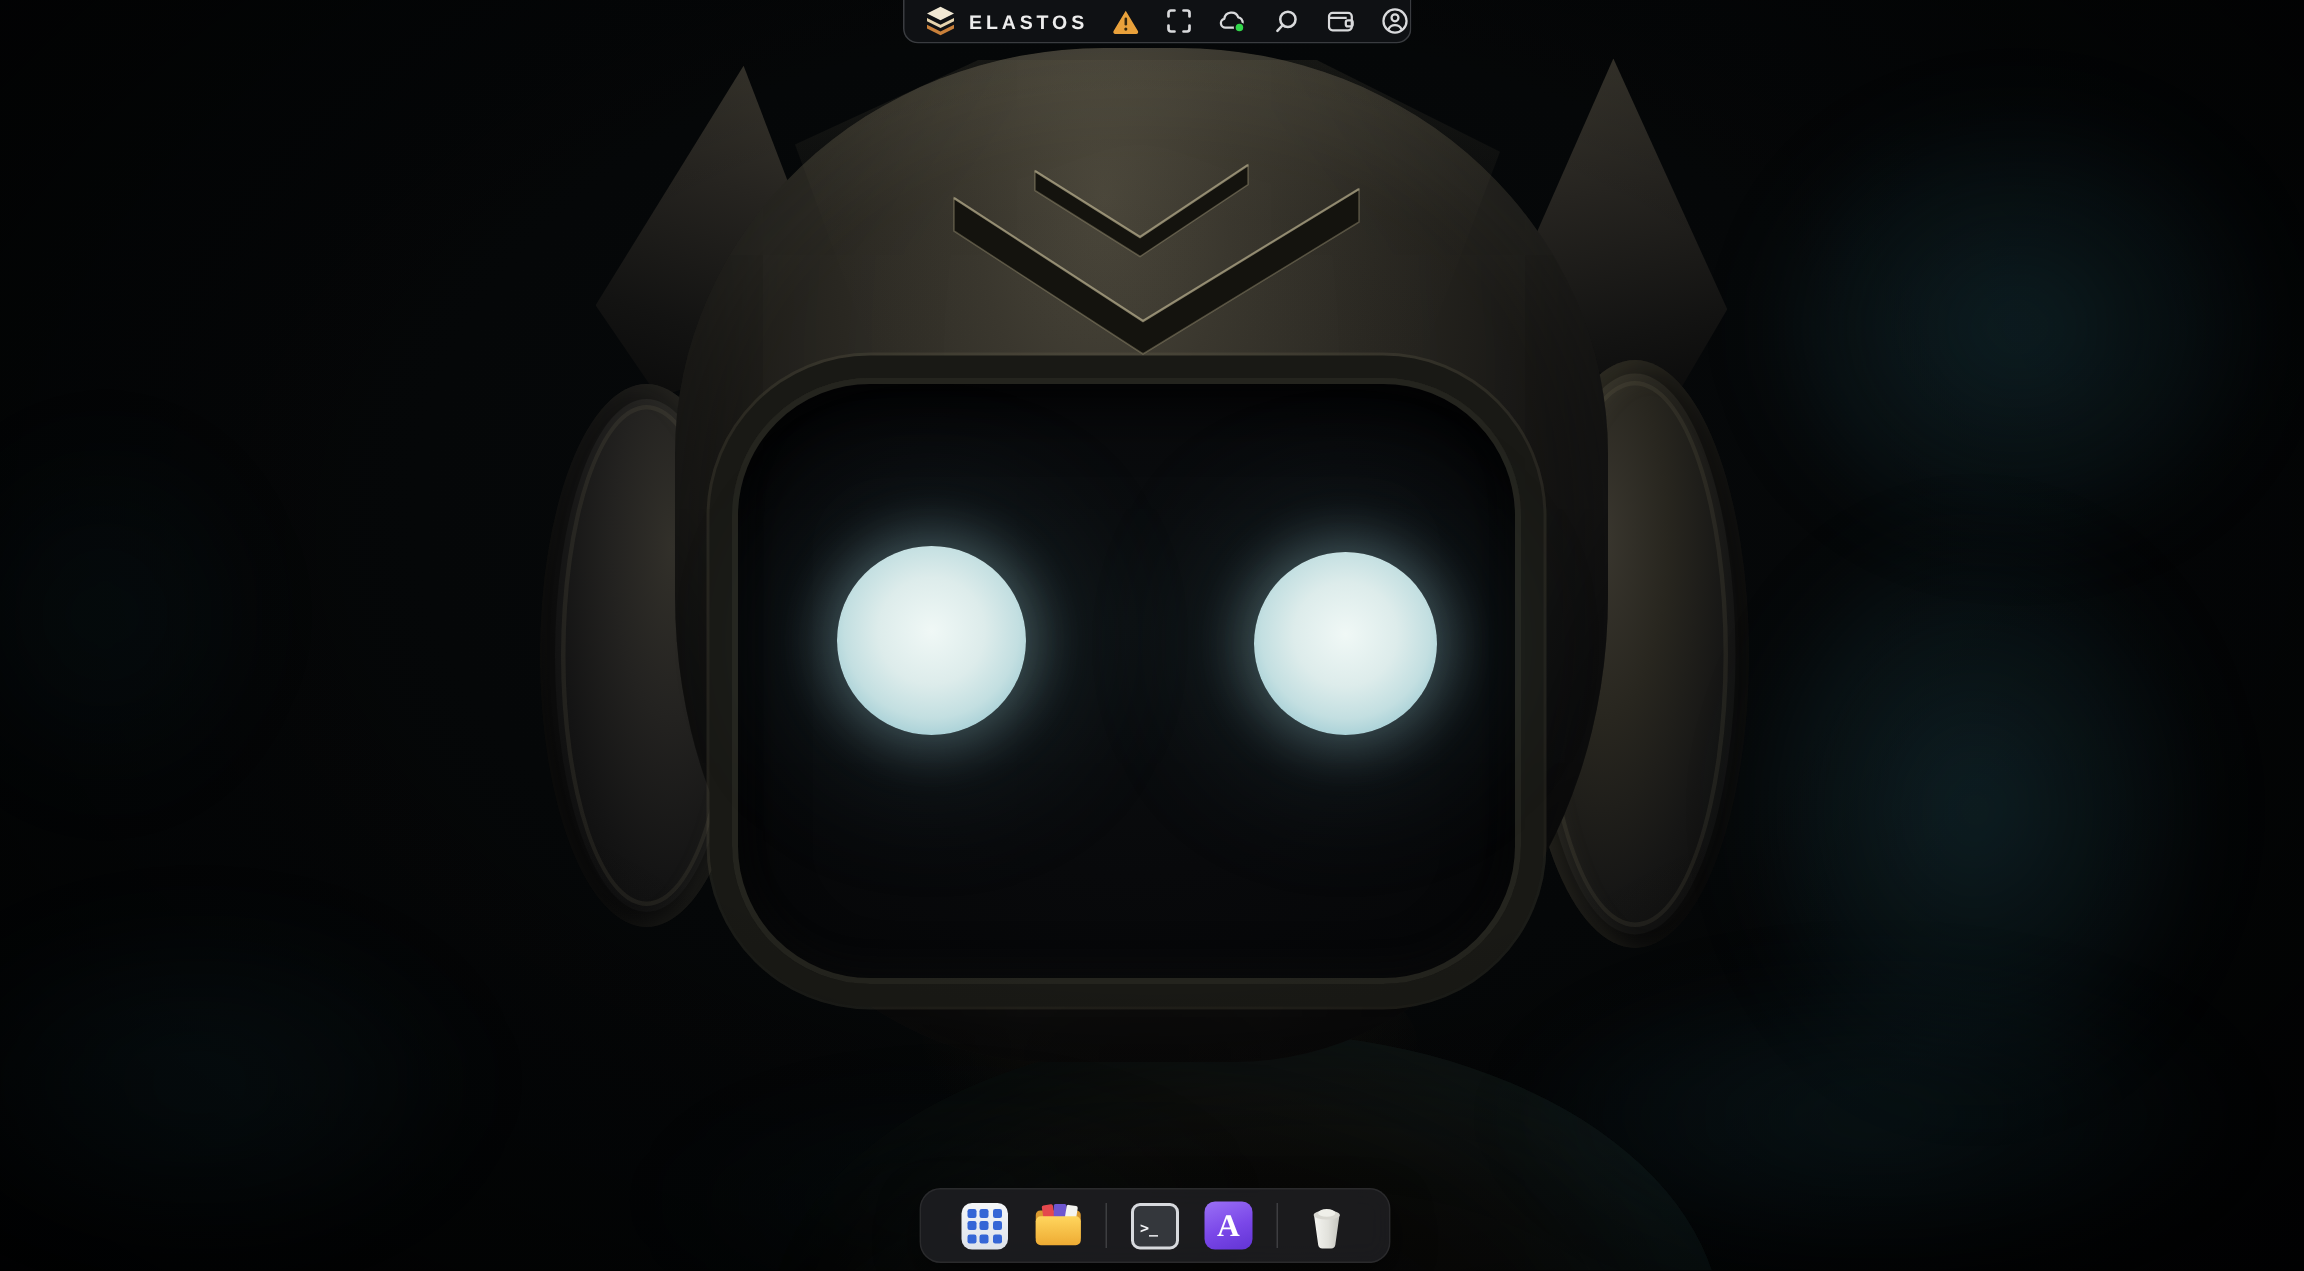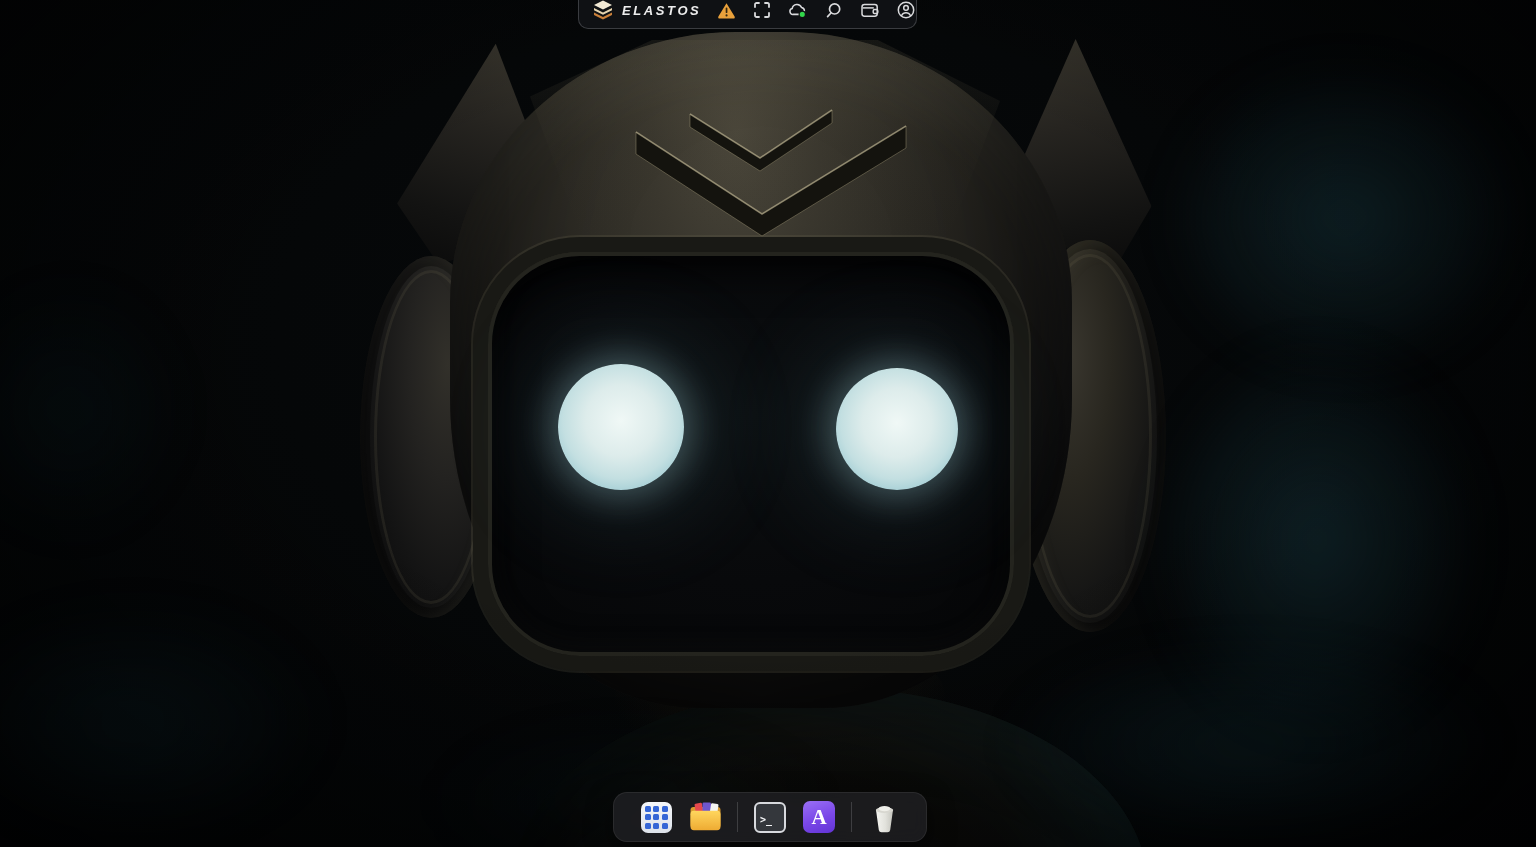--- a/index.html
+++ b/index.html
@@ -61,24 +61,24 @@
   .neck{position:absolute;left:615px;top:636px;width:330px;height:150px;border-radius:40%;
     background:radial-gradient(ellipse at 50% 0%, #16150f 0%, #0b0b09 55%, rgba(0,0,0,0) 78%);}
   .torso{position:absolute;left:512px;top:688px;width:636px;height:250px;
     border-radius:50% 50% 0 0 / 80% 80% 0 0;
     background:linear-gradient(180deg,#14130f 0%,#0c0c0a 40%,#070707 100%);
     box-shadow:inset -70px 14px 90px rgba(20,58,68,.20), inset 50px 20px 70px rgba(0,0,0,.6);}
   .vignette{position:absolute;inset:0;z-index:6;pointer-events:none;
     background:radial-gradient(ellipse at 50% 42%, rgba(0,0,0,0) 42%, rgba(0,0,0,.32) 78%, rgba(0,0,0,.58) 100%);}
 
   
-  .menubar{position:absolute;z-index:10;left:578px;top:0;width:339px;height:29px;
+  .menubar{position:absolute;z-index:10;left:602px;top:0;width:339px;height:29px;
     background:rgba(16,18,21,.93);border:1px solid rgba(128,132,138,.38);border-top:none;
-    border-radius:0 0 10px 10px;display:flex;align-items:flex-start;padding:0 13px;
-    backdrop-filter:blur(8px);font-style:italic;}
+    border-radius:0 0 10px 10px;display:flex;align-items:center;padding:0 13px;
+    backdrop-filter:blur(8px);}
   .brand{display:flex;align-items:center;gap:8px;cursor:default;}
   .brand-label{color:#ededed;font-size:13px;font-weight:700;letter-spacing:2.6px;line-height:1;}
   .menu-icons{display:flex;align-items:center;gap:16px;margin-left:15px;}
   .mi{width:20px;height:20px;display:flex;align-items:center;justify-content:center;}
 
   
   .dock{position:absolute;z-index:10;left:613px;top:792px;width:314px;height:50px;
     border-radius:14px;background:rgba(30,30,33,.88);border:1px solid rgba(255,255,255,.07);
     box-shadow:0 10px 26px rgba(0,0,0,.55);display:flex;align-items:center;justify-content:center;
     gap:15px;backdrop-filter:blur(8px);}

